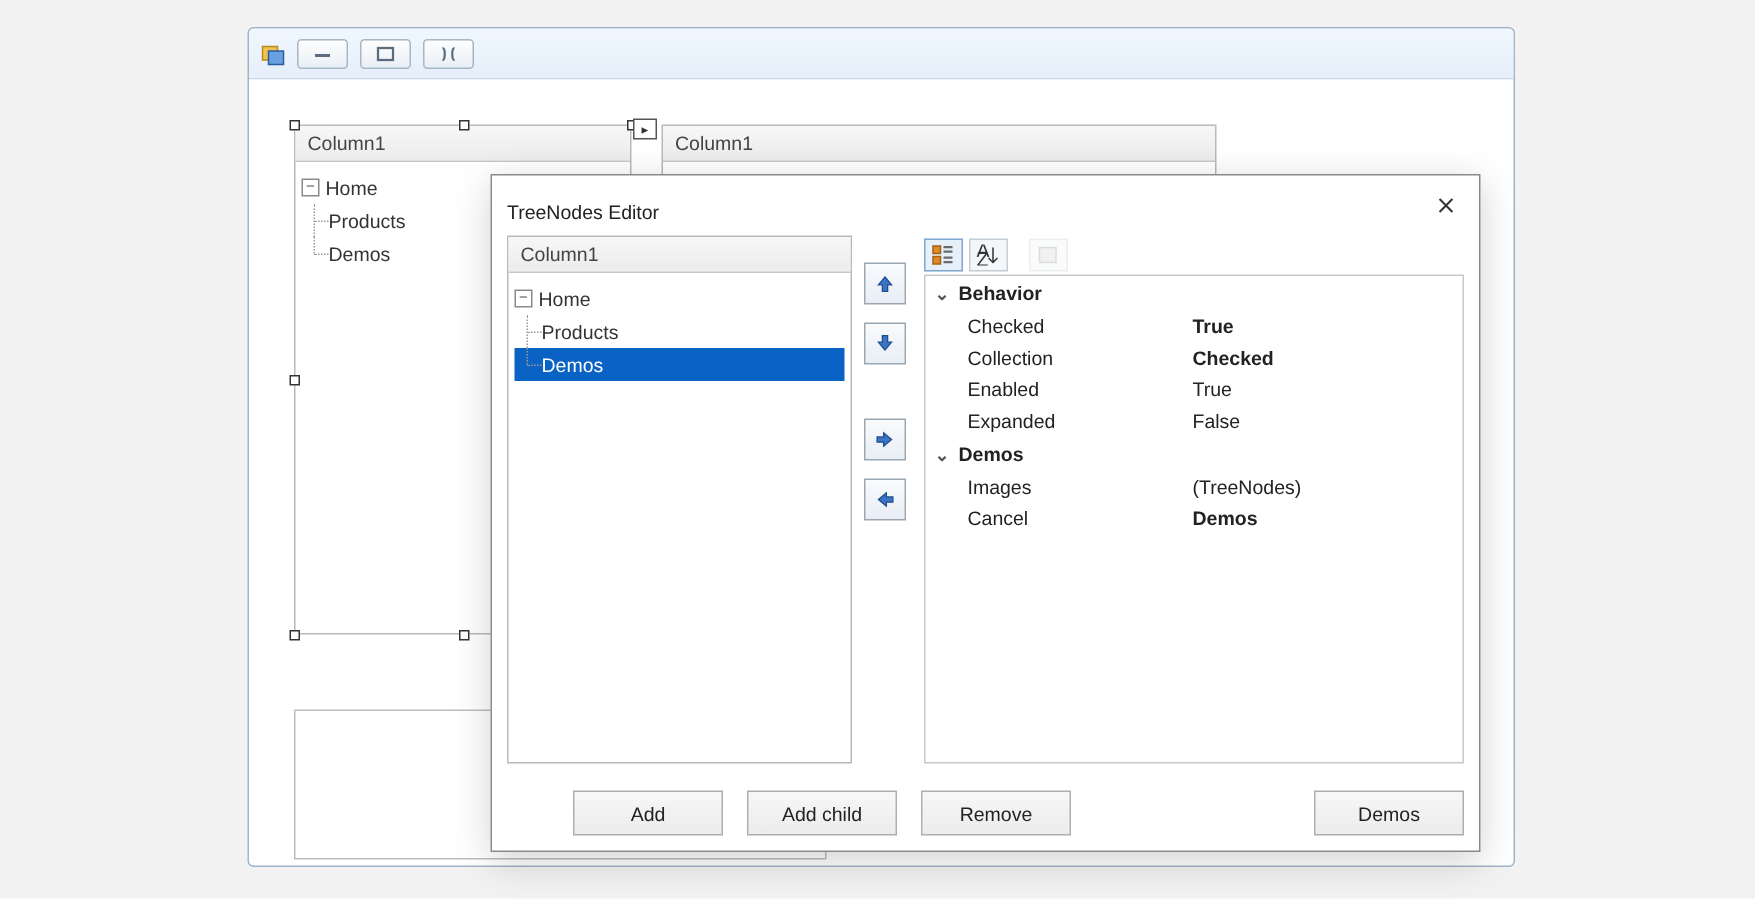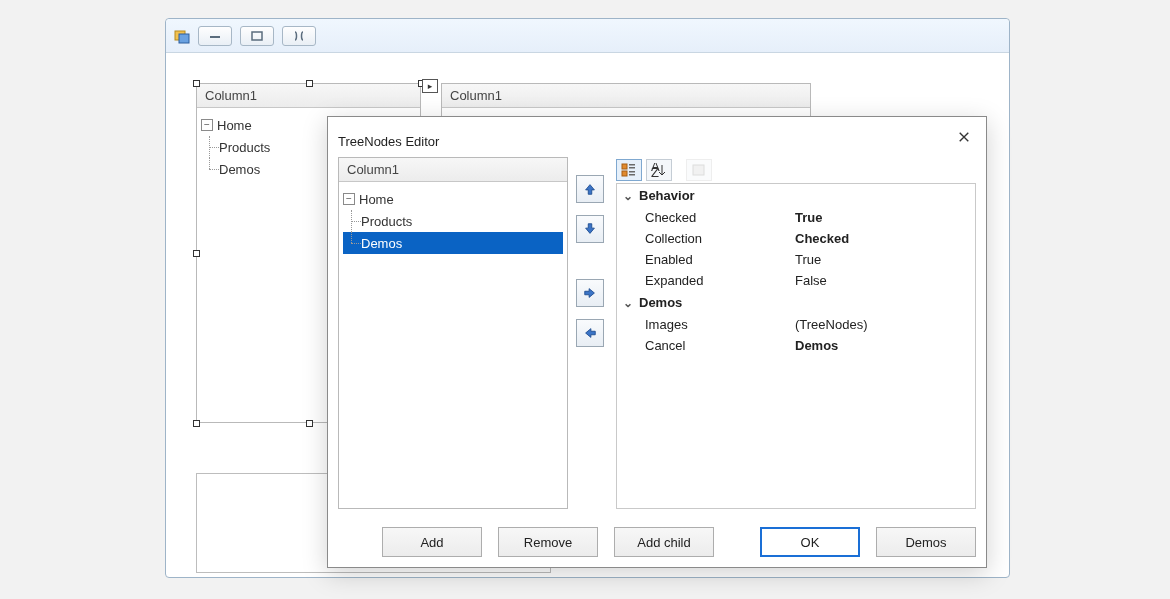--- a/index.html
+++ b/index.html
@@ -248,21 +248,20 @@
           <span class="prop-name">Cancel</span>
           <span class="prop-val bold">Demos</span>
         </div>
       </div>
     </div>
   </div>
 
   <div class="dlg-footer">
     <div class="group-left">
       <button class="dlg-btn">Add</button>
+      <button class="dlg-btn">Add child</button>
       <button class="dlg-btn">Remove</button>
-      <button class="dlg-btn">Add child</button>
     </div>
     <div class="group-right">
-      <button class="dlg-btn primary">OK</button>
       <button class="dlg-btn">Demos</button>
     </div>
   </div>
 </div>
 
 </body></html>

